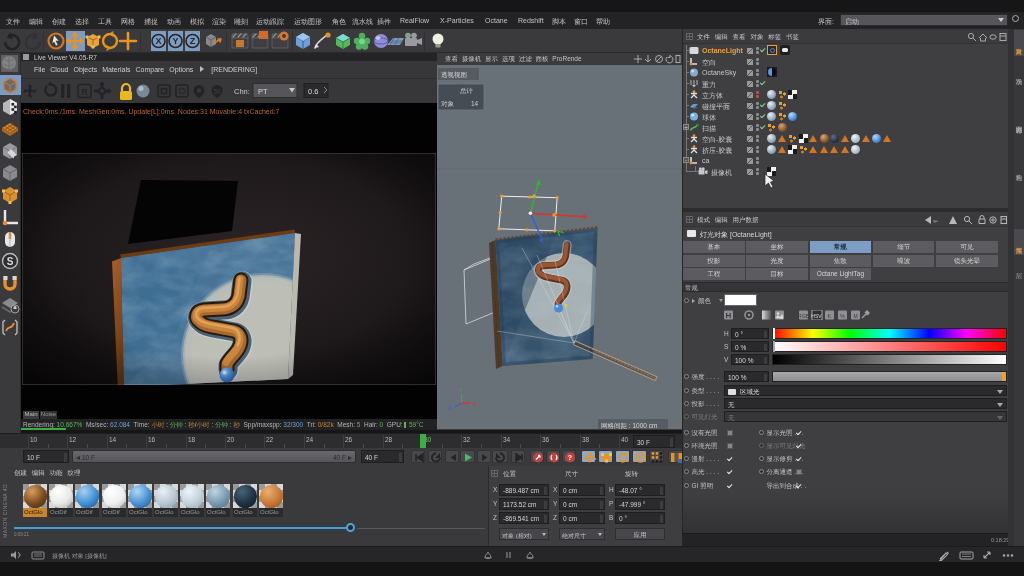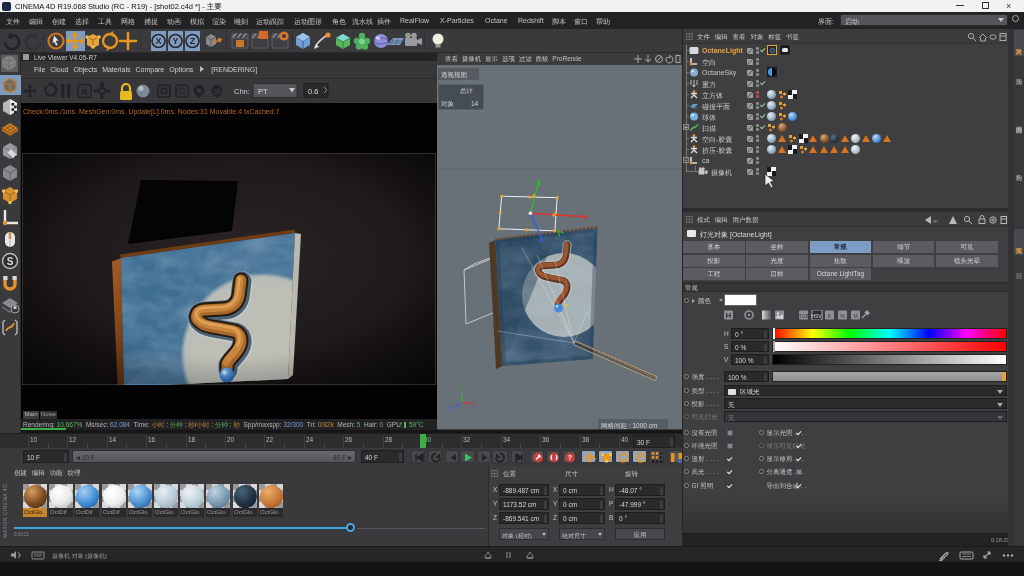--- a/index.html
+++ b/index.html
@@ -27,27 +27,20 @@
 .fld span{position:absolute;left:3px;top:1.5px;white-space:nowrap;}
 .spin{position:absolute;right:1px;top:2px;width:3px;height:7px;background:#3c3c3f;}
 .radio{position:absolute;width:5px;height:5px;border-radius:50%;border:1px solid #8a8a8a;background:#2e2e30;}
 .cbx{position:absolute;width:6px;height:6px;background:#85858a;border:1px solid #55555a;}
 .amck{position:absolute;width:5px;height:2.5px;border-left:1.4px solid #e8e8e8;border-bottom:1.4px solid #e8e8e8;transform:rotate(-45deg);}
 .tab{position:absolute;width:61.5px;height:12px;background:#5c5c60;font-size:6.5px;color:#d5d5d5;text-align:center;line-height:12px;}
 </style></head>
 <body>
 <div id="root">
 
-<div class="abs" id="titlebar" style="left:0;top:0;width:1024px;height:12px;background:#f2f2f2;">
-  <div class="abs" style="left:2px;top:2px;width:9px;height:9px;background:#1a2744;border-radius:2px;"></div>
-  <div class="abs" style="left:15px;top:2px;font-size:7.5px;color:#111;white-space:nowrap;">CINEMA 4D R19.068 Studio (RC - R19) - [shot02.c4d *] - 主要</div>
-  <div class="abs" style="left:956px;top:5px;width:8px;height:1px;background:#333;"></div>
-  <div class="abs" style="left:982px;top:2px;width:7px;height:7px;border:1px solid #333;"></div>
-  <div class="abs" style="left:1006px;top:1px;font-size:9px;color:#333;">×</div>
-</div>
 
 <div class="abs" id="menubar" style="left:0;top:12px;width:1024px;height:17px;background:#232325;">
   <span class="abs t7" style="left:6px;top:5px;white-space:nowrap;">文件</span>
       <span class="abs t7" style="left:29px;top:5px;white-space:nowrap;">编辑</span>
       <span class="abs t7" style="left:52px;top:5px;white-space:nowrap;">创建</span>
       <span class="abs t7" style="left:75px;top:5px;white-space:nowrap;">选择</span>
       <span class="abs t7" style="left:98px;top:5px;white-space:nowrap;">工具</span>
       <span class="abs t7" style="left:121px;top:5px;white-space:nowrap;">网格</span>
       <span class="abs t7" style="left:144px;top:5px;white-space:nowrap;">捕捉</span>
       <span class="abs t7" style="left:167px;top:5px;white-space:nowrap;">动画</span>

